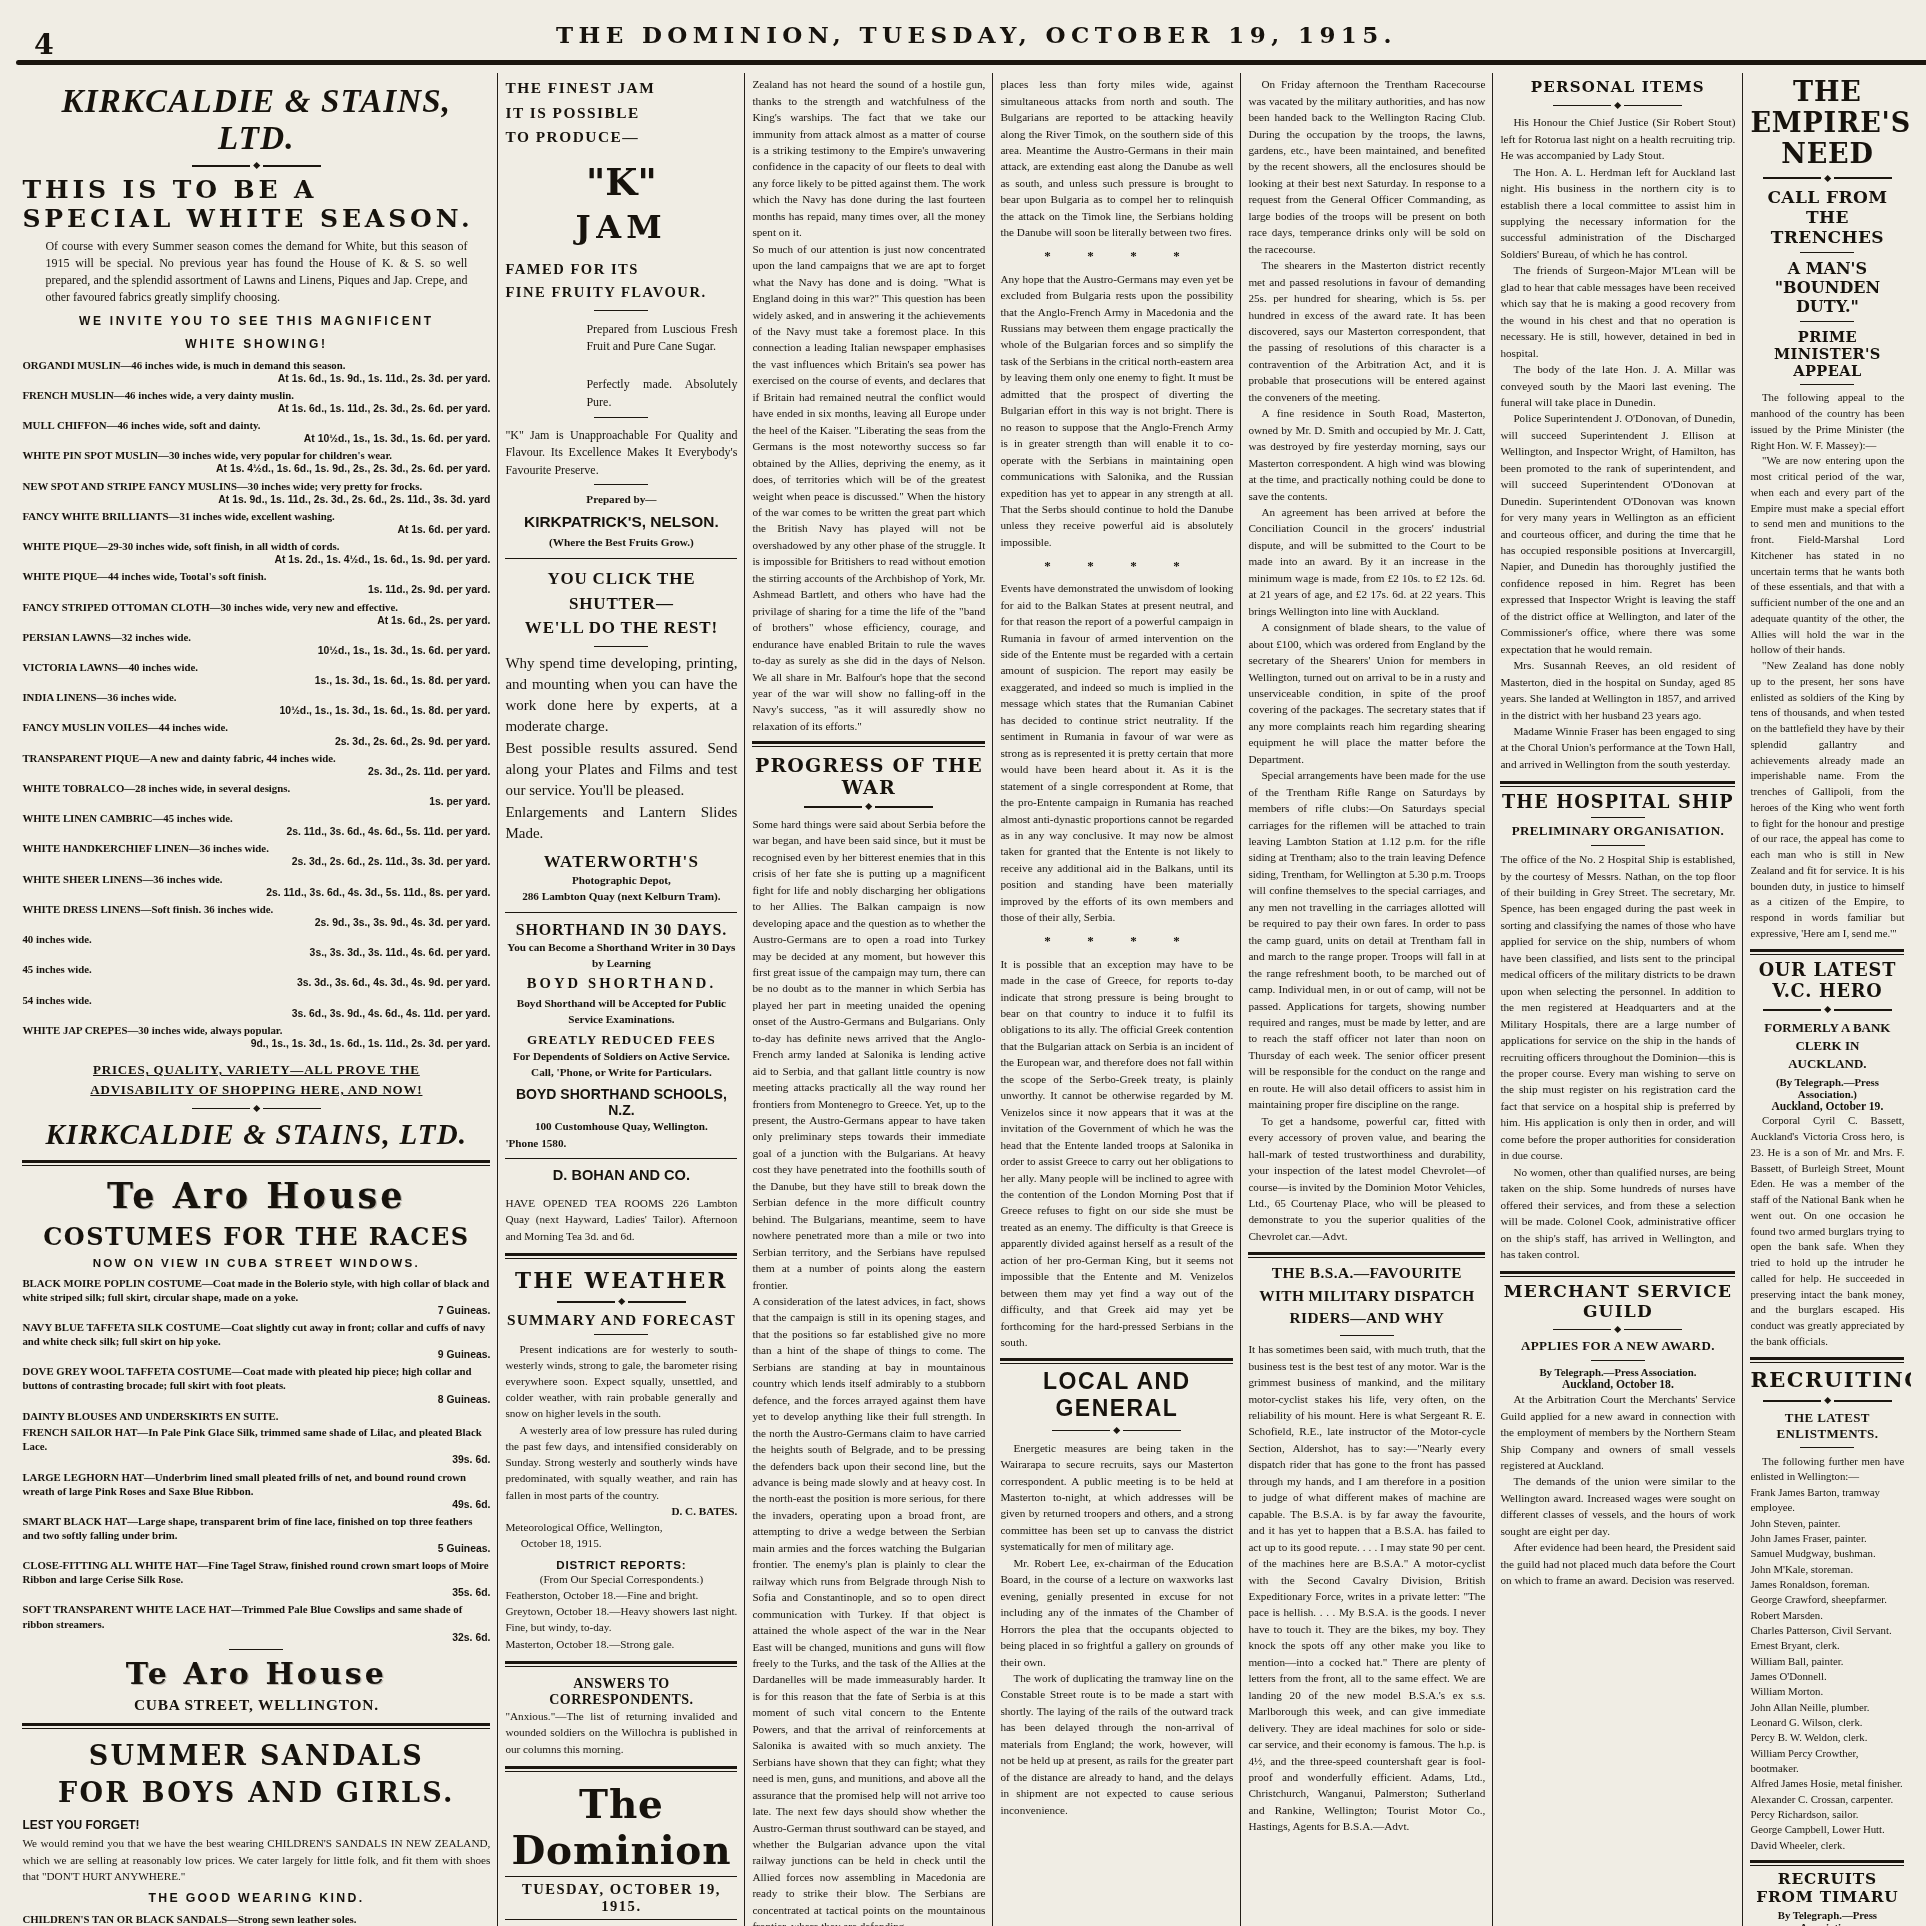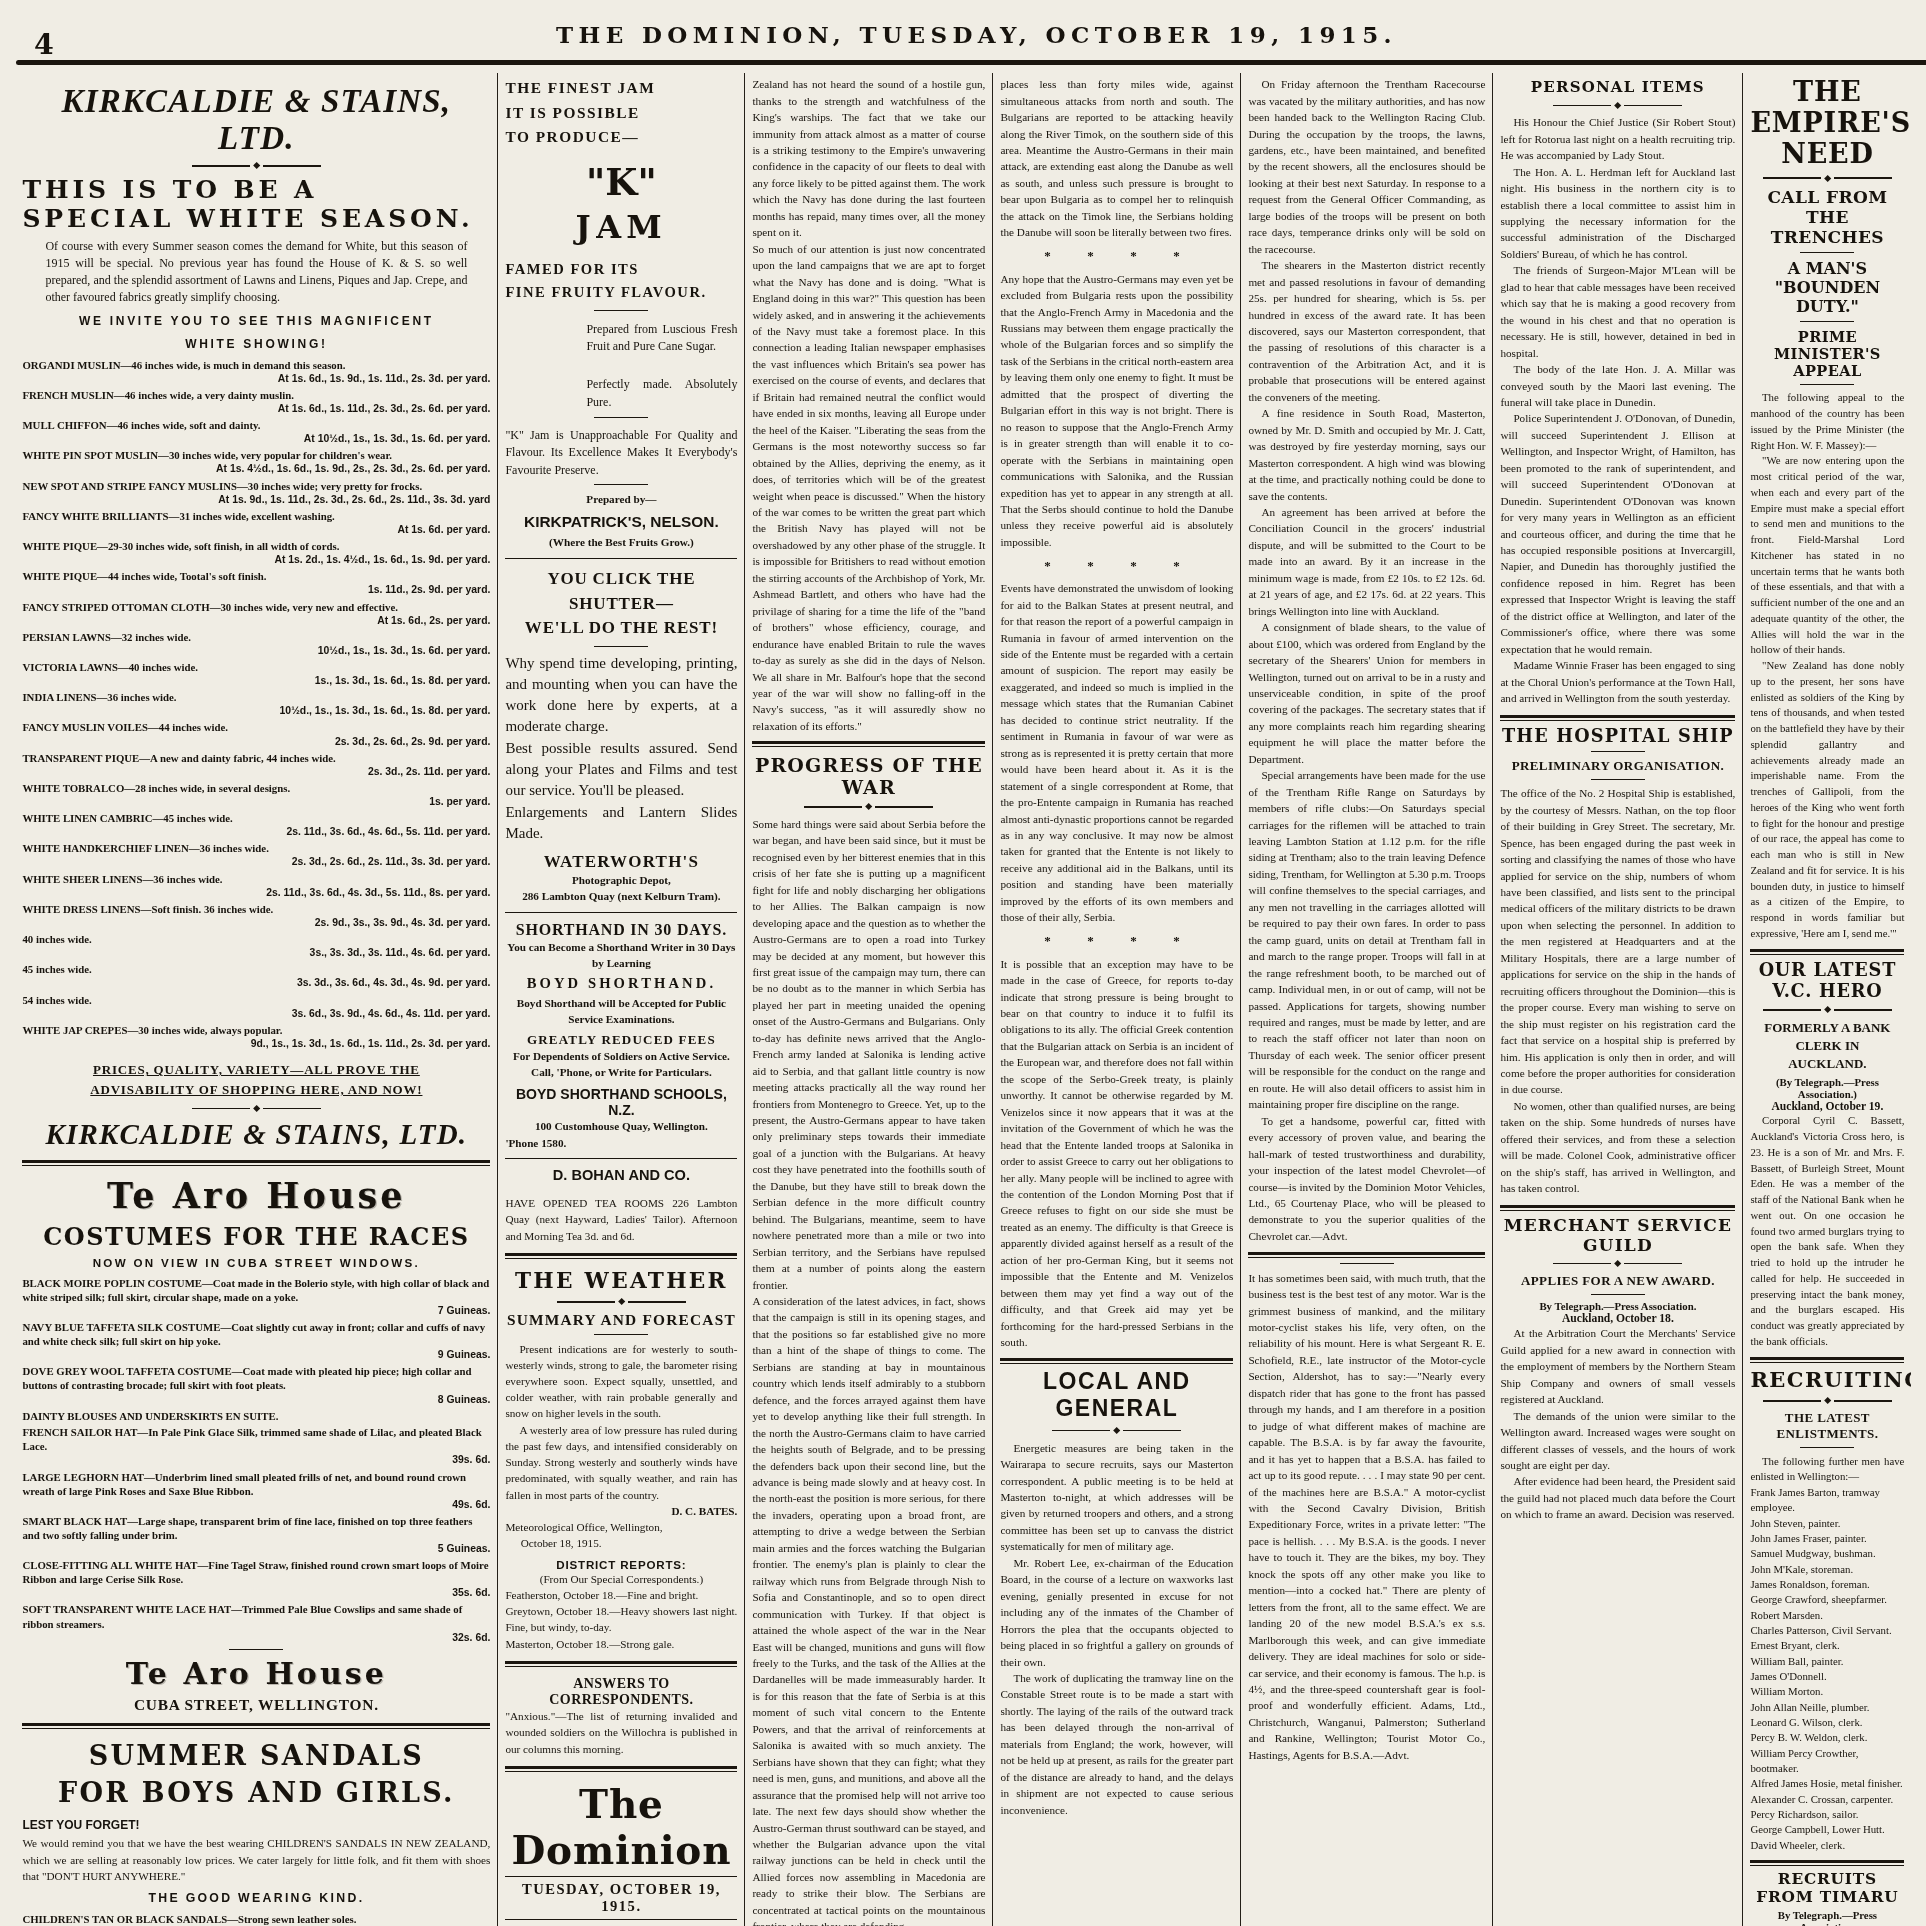--- a/index.html
+++ b/index.html
@@ -375,40 +375,42 @@
     <p>On Friday afternoon the Trentham Racecourse was vacated by the military authorities, and has now been handed back to the Wellington Racing Club. During the occupation by the troops, the lawns, gardens, etc., have been maintained, and benefited by the recent showers, all the enclosures should be looking at their best next Saturday. In response to a request from the General Officer Commanding, as large bodies of the troops will be present on both race days, temperance drinks only will be sold on the racecourse.</p>
         <p>The shearers in the Masterton district recently met and passed resolutions in favour of demanding 25s. per hundred for shearing, which is 5s. per hundred in excess of the award rate. It has been discovered, says our Masterton correspondent, that the passing of resolutions of this character is a contravention of the Arbitration Act, and it is probable that prosecutions will be entered against the conveners of the meeting.</p>
         <p>A fine residence in South Road, Masterton, owned by Mr. D. Smith and occupied by Mr. J. Catt, was destroyed by fire yesterday morning, says our Masterton correspondent. A high wind was blowing at the time, and practically nothing could be done to save the contents.</p>
         <p>An agreement has been arrived at before the Conciliation Council in the grocers' industrial dispute, and will be submitted to the Court to be made into an award. By it an increase in the minimum wage is made, from £2 10s. to £2 12s. 6d. at 21 years of age, and £2 17s. 6d. at 22 years. This brings Wellington into line with Auckland.</p>
         <p>A consignment of blade shears, to the value of about £100, which was ordered from England by the secretary of the Shearers' Union for members in Wellington, turned out on arrival to be in a rusty and unserviceable condition, in spite of the proof covering of the packages. The secretary states that if any more complaints reach him regarding shearing equipment he will place the matter before the Department.</p>
         <p>Special arrangements have been made for the use of the Trentham Rifle Range on Saturdays by members of rifle clubs:—On Saturdays special carriages for the riflemen will be attached to train leaving Lambton Station at 1.12 p.m. for the rifle siding at Trentham; also to the train leaving Defence siding, Trentham, for Wellington at 5.30 p.m. Troops will confine themselves to the special carriages, and any men not travelling in the carriages allotted will be required to pay their own fares. In order to pass the camp guard, units on detail at Trentham fall in and march to the range proper. Troops will fall in at the range refreshment booth, to be marched out of camp. Individual men, in or out of camp, will not be passed. Applications for targets, showing number required and ranges, must be made by letter, and are to reach the staff officer not later than noon on Thursday of each week. The senior officer present will be responsible for the conduct on the range and en route. He will also detail officers to assist him in maintaining proper fire discipline on the range.</p>
         <p>To get a handsome, powerful car, fitted with every accessory of proven value, and bearing the hall-mark of tested trustworthiness and durability, your inspection of the latest model Chevrolet—of course—is invited by the Dominion Motor Vehicles, Ltd., 65 Courtenay Place, who will be pleased to demonstrate to you the superior qualities of the Chevrolet car.—Advt.</p>
       </div>
     <div class="rule-dbl" style="margin:7.7px 0 4.6px 0"></div>
     <div>
+      <div class="bsa-h">THE B.S.A.—FAVOURITE WITH MILITARY DISPATCH RIDERS—AND WHY</div>
       <div class="shortbar"></div>
       <div class="news">
           <p class="fl">It has sometimes been said, with much truth, that the business test is the best test of any motor. War is the grimmest business of mankind, and the military motor-cyclist stakes his life, very often, on the reliability of his mount. Here is what Sergeant R. E. Schofield, R.E., late instructor of the Motor-cycle Section, Aldershot, has to say:—"Nearly every dispatch rider that has gone to the front has passed through my hands, and I am therefore in a position to judge of what different makes of machine are capable. The B.S.A. is by far away the favourite, and it has yet to happen that a B.S.A. has failed to act up to its good repute. . . . I may state 90 per cent. of the machines here are B.S.A." A motor-cyclist with the Second Cavalry Division, British Expeditionary Force, writes in a private letter: "The pace is hellish. . . . My B.S.A. is the goods. I never have to touch it. They are the bikes, my boy. They knock the spots off any other make you like to mention—into a cocked hat." There are plenty of letters from the front, all to the same effect. We are landing 20 of the new model B.S.A.'s ex s.s. Marlborough this week, and can give immediate delivery. They are ideal machines for solo or side-car service, and their economy is famous. The h.p. is 4½, and the three-speed countershaft gear is fool-proof and wonderfully efficient. Adams, Ltd., Christchurch, Wanganui, Palmerston; Sutherland and Rankine, Wellington; Tourist Motor Co., Hastings, Agents for B.S.A.—Advt.</p>
         </div>
     </div>
   </div>
 
   <div class="col">
     <div>
       <div class="sec-h" style="font-size:15px">PERSONAL ITEMS</div>
       <div class="orn">
           <span class="dia"></span>
         </div>
       <div class="news">
 
       <p>His Honour the Chief Justice (Sir Robert Stout) left for Rotorua last night on a health recruiting trip. He was accompanied by Lady Stout.</p>
           <p>The Hon. A. L. Herdman left for Auckland last night. His business in the northern city is to establish there a local committee to assist him in supplying the necessary information for the successful administration of the Discharged Soldiers' Bureau, of which he has control.</p>
           <p>The friends of Surgeon-Major M'Lean will be glad to hear that cable messages have been received which say that he is making a good recovery from the wound in his chest and that no operation is necessary. He is still, however, detained in bed in hospital.</p>
           <p>The body of the late Hon. J. A. Millar was conveyed south by the Maori last evening. The funeral will take place in Dunedin.</p>
           <p>Police Superintendent J. O'Donovan, of Dunedin, will succeed Superintendent J. Ellison at Wellington, and Inspector Wright, of Hamilton, has been promoted to the rank of superintendent, and will succeed Superintendent O'Donovan at Dunedin. Superintendent O'Donovan was known for very many years in Wellington as an efficient and courteous officer, and during the time that he has occupied responsible positions at Invercargill, Napier, and Dunedin has thoroughly justified the confidence reposed in him. Regret has been expressed that Inspector Wright is leaving the staff of the district office at Wellington, and later of the Commissioner's office, where there was some expectation that he would remain.</p>
+          <p>Mrs. Susannah Reeves, an old resident of Masterton, died in the hospital on Sunday, aged 85 years. She landed at Wellington in 1857, and arrived in the district with her husband 23 years ago.</p>
           <p>Madame Winnie Fraser has been engaged to sing at the Choral Union's performance at the Town Hall, and arrived in Wellington from the south yesterday.</p>
         </div>
     </div>
     <div class="rule-dbl" style="margin:8.5px 0 3.9px 0"></div>
     <div>
       <div class="sec-h" style="font-size:17.7px">THE HOSPITAL SHIP</div>
       <div class="shortbar"></div>
       <div class="small-h">PRELIMINARY ORGANISATION.</div>
       <div class="shortbar"></div>
       <div class="news">

